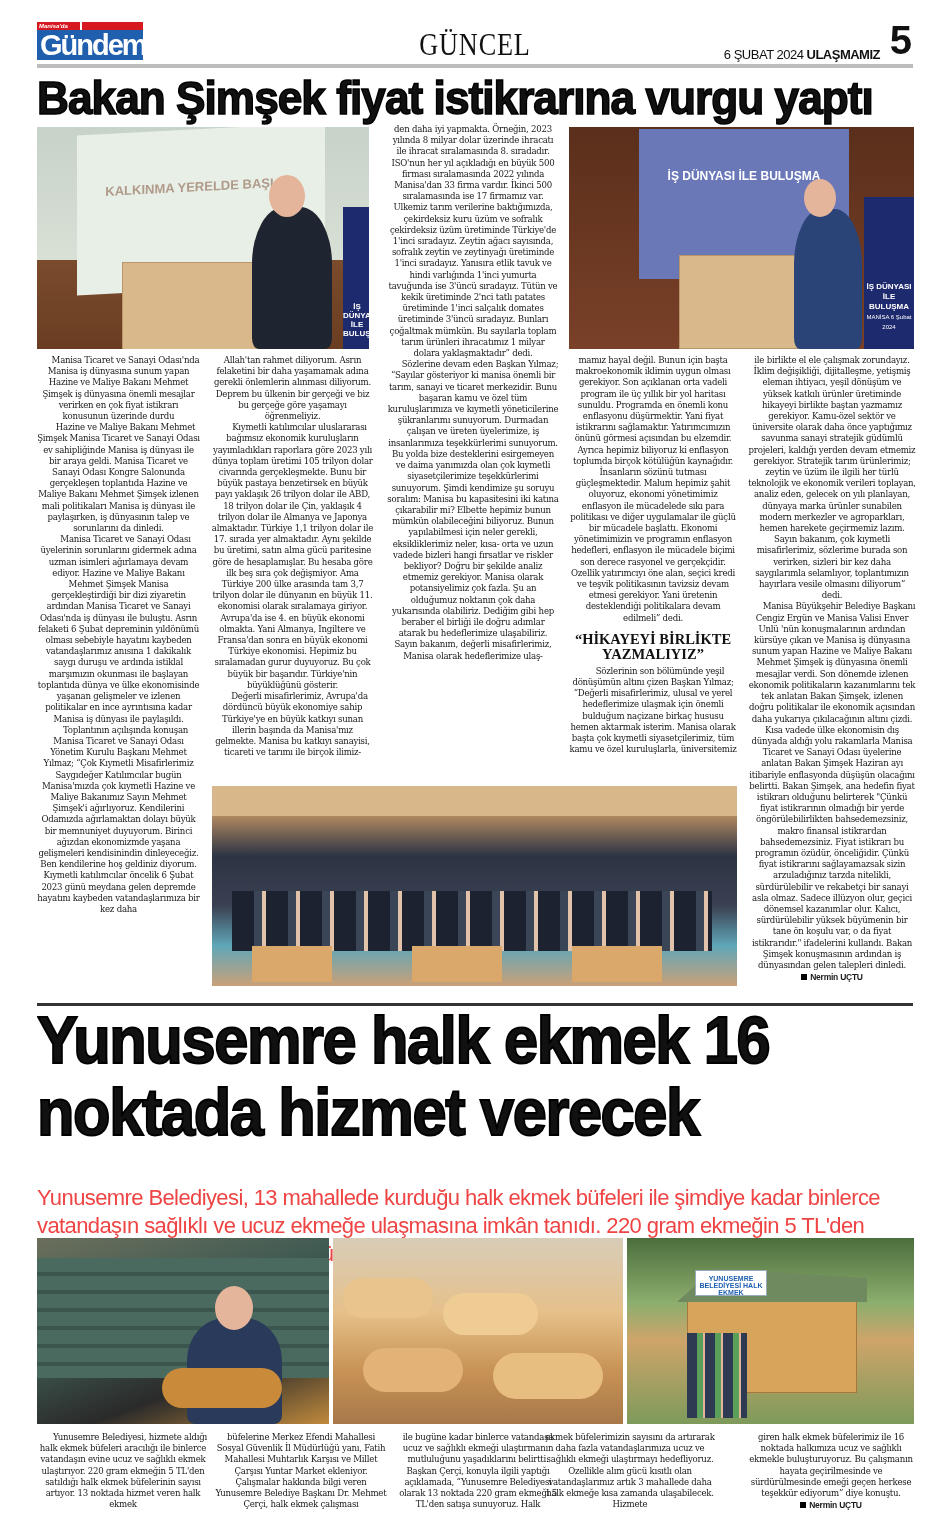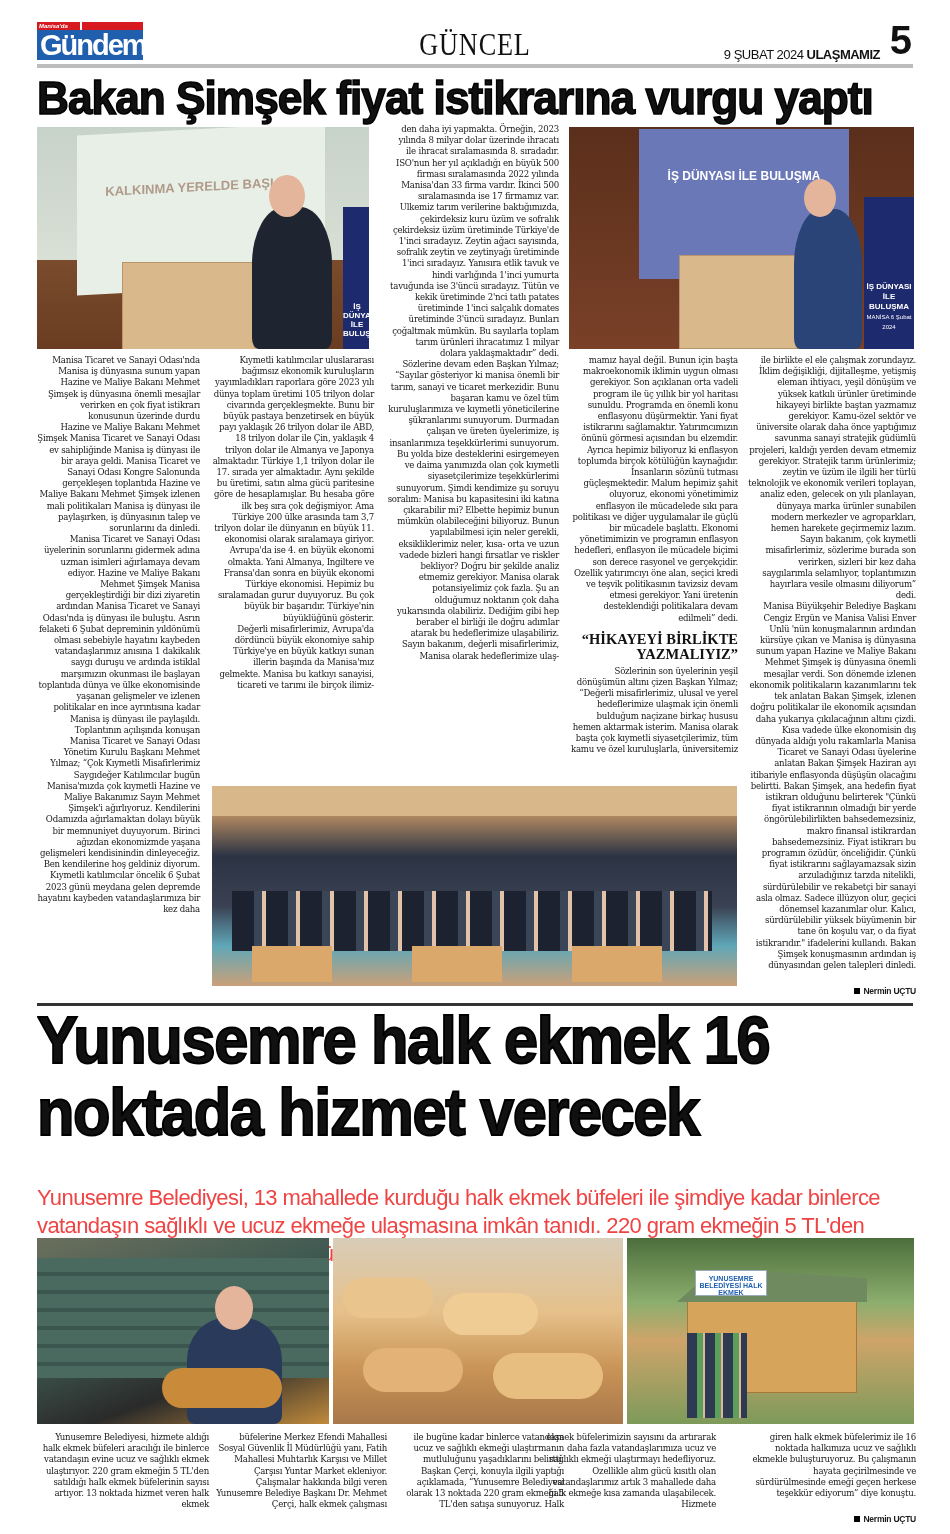--- a/index.html
+++ b/index.html
@@ -25,41 +25,41 @@
 .crowd{left:212px;top:786px;width:525px;height:200px;background:linear-gradient(180deg,#c8a070 0%,#b08860 15%,#2c3444 35%,#3a4152 60%,#60a7b8 80%,#caa078 100%)}
 .b1{left:37px;top:1238px;width:292px;height:186px;background:linear-gradient(160deg,#6b6f5c 0%,#3f5a52 40%,#2a2a2a 70%,#c08a3c 100%)}
 .b2{left:333px;top:1238px;width:290px;height:186px;background:linear-gradient(180deg,#d8cdb8 0%,#e5c08a 40%,#c99456 70%,#a8784a 100%)}
 .b3{left:627px;top:1238px;width:287px;height:186px;background:linear-gradient(180deg,#4c6e3c 0%,#8cae6e 35%,#cfa46a 55%,#7d9a5a 100%)}
 .screen{position:absolute;background:#e8efe6;color:#b09a8a;font:bold 13px "Liberation Sans",sans-serif;text-align:center}
 .podium{position:absolute;background:#d9b88c;border:1px solid #b8966a}
 .person{position:absolute;background:#1e2430;border-radius:40% 40% 8% 8%}
 .head{position:absolute;background:#e4b59a;border-radius:50%}
 .banner{position:absolute;background:#1e2a6e;color:#fff;font:bold 11px/13px "Liberation Sans",sans-serif;text-align:center}
 
-.col{font:8.6px/11.2px "DejaVu Serif",serif;text-align:right;letter-spacing:-.25px;color:#1a1a1a}
+.col{font:8.6px/11.2px "DejaVu Serif",serif;text-align:center;letter-spacing:-.25px;color:#1a1a1a}
 .col p{text-indent:14px}
 .col p.noind{text-indent:0}
 .sub{font:bold 14.5px/15px "Liberation Serif",serif;color:#111;margin:8px 0 4px;letter-spacing:0}
 .rule2{left:37px;top:1003px;width:876px;height:3px;background:#333}
 .h2{left:37px;top:1004px;width:880px;font:900 66px/72px "Liberation Sans",sans-serif;letter-spacing:-1.5px;-webkit-text-stroke:2px #000;transform:scaleX(.93);transform-origin:left}
 .lead{left:37px;top:1184px;width:880px;font:22px/28px "Liberation Sans",sans-serif;letter-spacing:-.6px;color:#ef4444}
-.byline{font:bold 8.5px "Liberation Sans",sans-serif;margin-top:15px}
+.byline{font:bold 8.5px "Liberation Sans",sans-serif;margin-top:1px}
 .byline .sq{display:inline-block;width:6px;height:6px;background:#000;margin-right:3px}
 .kiosk-sign{position:absolute;background:#fff;color:#1f5fae;font:bold 7px "Liberation Sans",sans-serif;text-align:center;border:1px solid #9ab}
 </style>
 </head>
 <body>
 
 <div class="abs logo">
   <div class="top">Manisa'da</div>
   <div class="topr"></div>
   <div class="main">Gündem</div>
 </div>
 <div class="abs section">GÜNCEL</div>
-<div class="abs date"><span>9 ŞUBAT 2024</span> <b>ULAŞMAMIZ</b></div>
+<div class="abs date"><span>6 ŞUBAT 2024</span> <b>ULAŞMAMIZ</b></div>
 <div class="abs pageno">5</div>
 <div class="abs rule1"></div>
 
 <div class="abs h1">Bakan Şimşek fiyat istikrarına vurgu yaptı</div>
 
 <div class="abs photo p1">
   <div class="screen" style="left:40px;top:2px;width:248px;height:160px;padding-top:50px;transform:skewY(-3deg)">KALKINMA YERELDE BAŞLAR</div>
   <div class="podium" style="left:85px;top:135px;width:180px;height:90px"></div>
   <div class="person" style="left:215px;top:80px;width:80px;height:142px"></div>
   <div class="head" style="left:232px;top:48px;width:36px;height:42px"></div>
@@ -75,33 +75,34 @@
 </div>
 
 <div class="abs col" style="left:37px;top:355px;width:163px">
   <p>Manisa Ticaret ve Sanayi Odası'nda Manisa iş dünyasına sunum yapan Hazine ve Maliye Bakanı Mehmet Şimşek iş dünyasına önemli mesajlar verirken en çok fiyat istikrarı konusunun üzerinde durdu</p>
   <p>Hazine ve Maliye Bakanı Mehmet Şimşek Manisa Ticaret ve Sanayi Odası ev sahipliğinde Manisa iş dünyası ile bir araya geldi. Manisa Ticaret ve Sanayi Odası Kongre Salonunda gerçekleşen toplantıda Hazine ve Maliye Bakanı Mehmet Şimşek izlenen mali politikaları Manisa iş dünyası ile paylaşırken, iş dünyasının talep ve sorunlarını da dinledi.</p>
   <p>Manisa Ticaret ve Sanayi Odası üyelerinin sorunlarını gidermek adına uzman isimleri ağırlamaya devam ediyor. Hazine ve Maliye Bakanı Mehmet Şimşek Manisa gerçekleştirdiği bir dizi ziyaretin ardından Manisa Ticaret ve Sanayi Odası'nda iş dünyası ile buluştu. Asrın felaketi 6 Şubat depreminin yıldönümü olması sebebiyle hayatını kaybeden vatandaşlarımız anısına 1 dakikalık saygı duruşu ve ardında istiklal marşımızın okunması ile başlayan toplantıda dünya ve ülke ekonomisinde yaşanan gelişmeler ve izlenen politikalar en ince ayrıntısına kadar Manisa iş dünyası ile paylaşıldı.</p>
   <p>Toplantının açılışında konuşan Manisa Ticaret ve Sanayi Odası Yönetim Kurulu Başkanı Mehmet Yılmaz; “Çok Kıymetli Misafirlerimiz Saygıdeğer Katılımcılar bugün Manisa'mızda çok kıymetli Hazine ve Maliye Bakanımız Sayın Mehmet Şimşek'i ağırlıyoruz. Kendilerini Odamızda ağırlamaktan dolayı büyük bir memnuniyet duyuyorum. Birinci ağızdan ekonomizmde yaşana gelişmeleri kendisinindin dinleyeceğiz. Ben kendilerine hoş geldiniz diyorum. Kıymetli katılımcılar öncelik 6 Şubat 2023 günü meydana gelen depremde hayatını kaybeden vatandaşlarımıza bir kez daha</p>
 </div>
 
 <div class="abs col" style="left:211px;top:355px;width:163px">
+  <p class="noind">Allah'tan rahmet diliyorum. Asrın felaketini bir daha yaşamamak adına gerekli önlemlerin alınması diliyorum. Deprem bu ülkenin bir gerçeği ve biz bu gerçeğe göre yaşamayı öğrenmeliyiz.</p>
   <p>Kıymetli katılımcılar uluslararası bağımsız ekonomik kuruluşların yayımladıkları raporlara göre 2023 yılı dünya toplam üretimi 105 trilyon dolar civarında gerçekleşmekte. Bunu bir büyük pastaya benzetirsek en büyük payı yaklaşık 26 trilyon dolar ile ABD, 18 trilyon dolar ile Çin, yaklaşık 4 trilyon dolar ile Almanya ve Japonya almaktadır. Türkiye 1,1 trilyon dolar ile 17. sırada yer almaktadır.  Aynı şekilde bu üretimi, satın alma gücü paritesine göre de hesaplamışlar. Bu hesaba göre ilk beş sıra çok değişmiyor. Ama Türkiye 200 ülke arasında tam 3,7 trilyon dolar ile dünyanın en büyük 11. ekonomisi olarak sıralamaya giriyor.  Avrupa'da ise 4. en büyük ekonomi olmakta. Yani Almanya, Ingiltere ve Fransa'dan sonra en büyük ekonomi Türkiye ekonomisi. Hepimiz bu sıralamadan gurur duyuyoruz. Bu çok büyük bir başarıdır. Türkiye'nin büyüklüğünü gösterir.</p>
   <p>Değerli misafirlerimiz, Avrupa'da dördüncü büyük ekonomiye sahip Türkiye'ye en büyük katkıyı sunan illerin başında da Manisa'mız gelmekte.  Manisa bu katkıyı sanayisi, ticareti ve tarımı ile birçok ilimiz-</p>
 </div>
 
 <div class="abs col" style="left:387px;top:124px;width:172px">
   <p class="noind">den daha iyi yapmakta. Örneğin, 2023 yılında 8 milyar dolar üzerinde ihracatı ile ihracat sıralamasında 8. sıradadır. ISO'nun her yıl açıkladığı en büyük 500 firması sıralamasında 2022 yılında Manisa'dan 33 firma vardır. İkinci 500 sıralamasında ise 17 firmamız var. Ulkemiz tarım verilerine baktığımızda, çekirdeksiz kuru üzüm ve sofralık çekirdeksiz üzüm üretiminde Türkiye'de 1'inci sıradayız. Zeytin ağacı sayısında, sofralık zeytin ve zeytinyağı üretiminde 1'inci sıradayız. Yanısıra etlik tavuk ve hindi varlığında 1'inci yumurta tavuğunda ise 3'üncü sıradayız. Tütün ve kekik üretiminde 2'nci tatlı patates üretiminde 1'inci salçalık domates üretiminde 3'üncü sıradayız.  Bunları çoğaltmak mümkün.  Bu sayılarla toplam tarım ürünleri ihracatımız 1 milyar dolara yaklaşmaktadır” dedi.</p>
   <p>Sözlerine devam eden Başkan Yılmaz; “Sayılar gösteriyor ki manisa önemli bir tarım, sanayi ve ticaret merkezidir.  Bunu başaran kamu ve özel tüm kuruluşlarımıza ve kıymetli yöneticilerine şükranlarımı sunuyorum. Durmadan çalışan ve üreten üyelerimize, iş insanlarımıza teşekkürlerimi sunuyorum. Bu yolda bize desteklerini esirgemeyen ve daima yanımızda olan çok kıymetli siyasetçilerimize teşekkürlerimi sunuyorum. Şimdi kendimize şu soruyu soralım: Manisa bu kapasitesini iki katına çıkarabilir mi?  Elbette hepimiz bunun mümkün olabileceğini biliyoruz. Bunun yapılabilmesi için neler gerekli, eksikliklerimiz neler, kısa- orta ve uzun vadede bizleri hangi fırsatlar ve riskler bekliyor? Doğru bir şekilde analiz etmemiz gerekiyor. Manisa olarak potansiyelimiz çok fazla. Şu an olduğumuz noktanın çok daha yukarısında olabiliriz. Dediğim gibi hep beraber el birliği ile doğru adımlar atarak bu hedeflerimize ulaşabiliriz. Sayın bakanım, değerli misafirlerimiz, Manisa olarak hedeflerimize ulaş-</p>
 </div>
 
 <div class="abs col" style="left:568px;top:355px;width:170px">
   <p class="noind">mamız hayal değil. Bunun için başta makroekonomik iklimin uygun olması gerekiyor. Son açıklanan orta vadeli program ile üç yıllık bir yol haritası sunuldu. Programda en önemli konu enflasyonu düşürmektir. Yani fiyat istikrarını sağlamaktır. Yatırımcımızın önünü görmesi açısından bu elzemdir. Ayrıca hepimiz biliyoruz ki enflasyon toplumda birçok kötülüğün kaynağıdır. İnsanların sözünü tutması güçleşmektedir. Malum hepimiz şahit oluyoruz, ekonomi yönetimimiz enflasyon ile mücadelede sıkı para politikası ve diğer uygulamalar ile güçlü bir mücadele başlattı. Ekonomi yönetimimizin ve programın enflasyon hedefleri, enflasyon ile mücadele biçimi son derece rasyonel ve gerçekçidir. Ozellik yatırımcıyı öne alan, seçici kredi ve teşvik politikasının tavizsiz devam etmesi gerekiyor. Yani üretenin desteklendiği politikalara devam edilmeli” dedi.</p>
   <div class="sub">“HİKAYEYİ BİRLİKTE YAZMALIYIZ”</div>
-  <p>Sözlerinin son üyelerinin yeşil dönüşümün altını çizen Başkan Yılmaz; “Değerli misafirlerimiz, ulusal ve yerel hedeflerimize ulaşmak için önemli bulduğum naçizane birkaç hususu hemen aktarmak isterim. Manisa olarak başta çok kıymetli siyasetçilerimiz, tüm kamu ve özel kuruluşlarla, üniversitemiz</p>
+  <p>Sözlerinin son bölümünde yeşil dönüşümün altını çizen Başkan Yılmaz; “Değerli misafirlerimiz, ulusal ve yerel hedeflerimize ulaşmak için önemli bulduğum naçizane birkaç hususu hemen aktarmak isterim. Manisa olarak başta çok kıymetli siyasetçilerimiz, tüm kamu ve özel kuruluşlarla, üniversitemiz</p>
 </div>
 
 <div class="abs col" style="left:748px;top:355px;width:168px">
   <p class="noind">ile birlikte el ele çalışmak zorundayız. İklim değişikliği, dijitalleşme, yetişmiş eleman ihtiyacı, yeşil dönüşüm ve yüksek katkılı ürünler üretiminde hikayeyi birlikte baştan yazmamız gerekiyor. Kamu-özel sektör ve üniversite olarak daha önce yaptığımız savunma sanayi stratejik güdümlü projeleri, kaldığı yerden devam etmemiz gerekiyor. Stratejik tarım ürünlerimiz; zeytin ve üzüm ile ilgili her türlü teknolojik ve ekonomik verileri toplayan, analiz eden, gelecek on yılı planlayan, dünyaya marka ürünler sunabilen modern merkezler ve agroparkları, hemen harekete geçirmemiz lazım. Sayın bakanım, çok kıymetli misafirlerimiz, sözlerime burada son verirken, sizleri bir kez daha saygılarımla selamlıyor, toplantımızın hayırlara vesile olmasını diliyorum” dedi.</p>
   <p>Manisa Büyükşehir Belediye Başkanı Cengiz Ergün ve Manisa Valisi Enver Unlü 'nün konuşmalarının ardından kürsüye çıkan ve Manisa iş dünyasına sunum yapan Hazine ve Maliye Bakanı Mehmet Şimşek iş dünyasına önemli mesajlar verdi. Son dönemde izlenen ekonomik politikaların kazanımlarını tek tek anlatan Bakan Şimşek, izlenen doğru politikalar ile ekonomik açısından daha yukarıya çıkılacağının altını çizdi. Kısa vadede ülke ekonomisin dış dünyada aldığı yolu rakamlarla Manisa Ticaret ve Sanayi Odası üyelerine anlatan Bakan Şimşek Haziran ayı itibariyle enflasyonda düşüşün olacağını belirtti. Bakan Şimşek, ana hedefin fiyat istikrarı olduğunu belirterek "Çünkü fiyat istikrarının olmadığı bir yerde öngörülebilirlikten bahsedemezsiniz, makro finansal istikrardan bahsedemezsiniz. Fiyat istikrarı bu programın özüdür, önceliğidir. Çünkü fiyat istikrarını sağlayamazsak sizin arzuladığınız tarzda nitelikli, sürdürülebilir ve rekabetçi bir sanayi asla olmaz. Sadece illüzyon olur, geçici dönemsel kazanımlar olur. Kalıcı, sürdürülebilir yüksek büyümenin bir tane ön koşulu var, o da fiyat istikrarıdır." ifadelerini kullandı. Bakan Şimşek konuşmasının ardından iş dünyasından gelen talepleri dinledi.</p>
   <div class="byline"><span class="sq"></span><span>Nermin UÇTU</span></div>
 </div>
 
 <div class="abs photo crowd">
   <div style="position:absolute;left:0;top:0;width:525px;height:30px;background:#d8b88a"></div>

